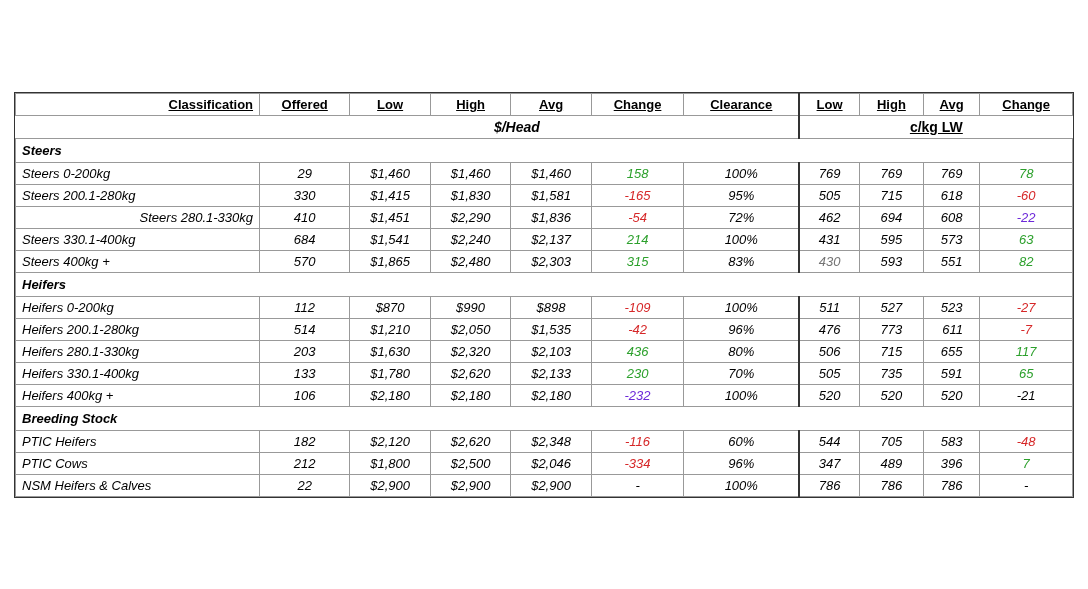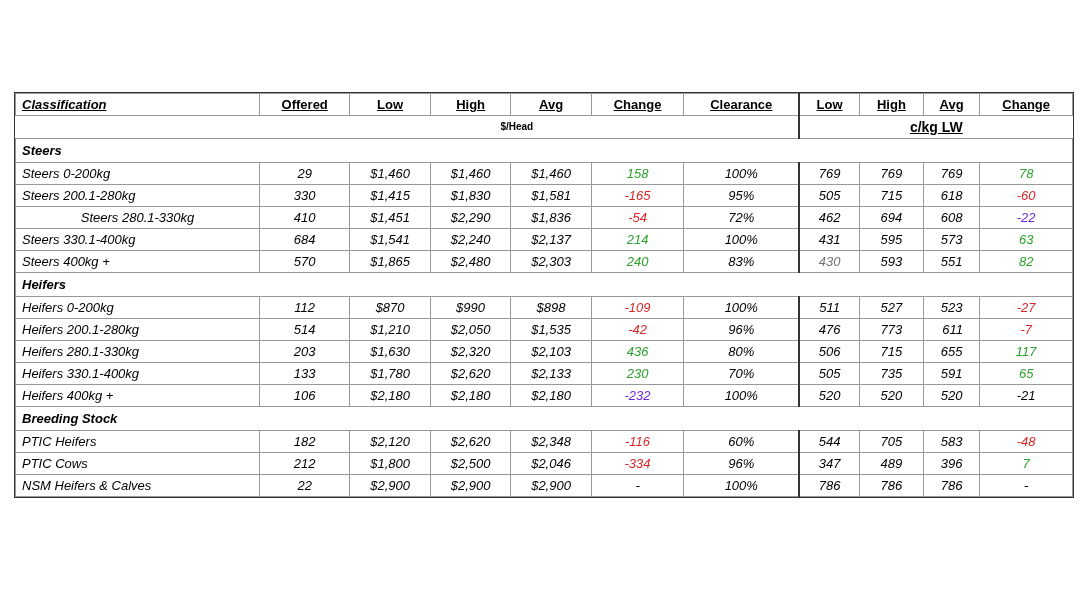--- a/index.html
+++ b/index.html
@@ -27,23 +27,22 @@
       padding: 3px 6px;
       white-space: nowrap;
     }
     th {
       text-decoration: underline;
       font-weight: bold;
       background: #fff;
       font-size: 13px;
     }
     .col-classification {
-      text-align: left;
+      text-align: right;
       min-width: 160px;
-      font-style: italic;
     }
     .section-header td {
       font-style: italic;
       font-weight: bold;
       text-align: left;
       border-top: 1.5px solid #555;
       padding: 4px 6px;
       background: #fff;
     }
     .subheader td {
@@ -74,21 +73,21 @@
         <th>Change</th>
         <th class="divider-right">Clearance</th>
         <th>Low</th>
         <th>High</th>
         <th>Avg</th>
         <th>Change</th>
       </tr>
       <tr class="subheader">
         <td></td>
         <td></td>
-        <td colspan="4" style="text-align:center; font-weight:bold; font-size:10px;">$/Head</td>
+        <td colspan="4" style="text-align:center; font-weight:bold; font-size:14px;font-style:italic;">$/Head</td>
         <td class="divider-right"></td>
         <td colspan="4" style="text-align:center; font-weight:bold; font-size:14px; text-decoration:underline;">c/kg LW</td>
       </tr>
     </thead>
     <tbody id="table-body">
     <tr class="section-header">
           <td colspan="11">Steers</td>
         </tr>
         <tr class="data-row">
           <td class="col-classification" style="color: rgb(0, 0, 0); text-align: left;">Steers 0-200kg</td>
@@ -110,21 +109,21 @@
           <td style="color: rgb(0, 0, 0);">$1,830</td>
           <td style="color: rgb(0, 0, 0);">$1,581</td>
           <td style="color: rgb(214, 39, 40);">-165</td>
           <td class="divider-right" style="color: rgb(0, 0, 0);">95%</td>
           <td style="color: rgb(0, 0, 0);">505</td>
           <td style="color: rgb(0, 0, 0);">715</td>
           <td style="color: rgb(0, 0, 0);">618</td>
           <td style="color: rgb(214, 39, 40);">-60</td>
         </tr>
         <tr class="data-row">
-          <td class="col-classification" style="color: rgb(0, 0, 0); text-align: center;">Steers 280.1-330kg</td>
+          <td class="col-classification" style="color: rgb(0, 0, 0); text-align: right;">Steers 280.1-330kg</td>
           <td style="color: rgb(0, 0, 0);">410</td>
           <td style="color: rgb(0, 0, 0);">$1,451</td>
           <td style="color: rgb(0, 0, 0);">$2,290</td>
           <td style="color: rgb(0, 0, 0);">$1,836</td>
           <td style="color: rgb(214, 39, 40);">-54</td>
           <td class="divider-right" style="color: rgb(0, 0, 0);">72%</td>
           <td style="color: rgb(0, 0, 0);">462</td>
           <td style="color: rgb(0, 0, 0);">694</td>
           <td style="color: rgb(0, 0, 0);">608</td>
           <td style="color: #6d28d9;">-22</td>
@@ -141,21 +140,21 @@
           <td style="color: rgb(0, 0, 0);">595</td>
           <td style="color: rgb(0, 0, 0);">573</td>
           <td style="color: rgb(44, 160, 44);">63</td>
         </tr>
         <tr class="data-row">
           <td class="col-classification" style="color: rgb(0, 0, 0); text-align: left;">Steers 400kg +</td>
           <td style="color: rgb(0, 0, 0);">570</td>
           <td style="color: rgb(0, 0, 0);">$1,865</td>
           <td style="color: rgb(0, 0, 0);">$2,480</td>
           <td style="color: rgb(0, 0, 0);">$2,303</td>
-          <td style="color: rgb(44, 160, 44);">240</td>
+          <td style="color: rgb(44, 160, 44);">315</td>
           <td class="divider-right" style="color: rgb(0, 0, 0);">83%</td>
           <td style="color: #737373;">430</td>
           <td style="color: rgb(0, 0, 0);">593</td>
           <td style="color: rgb(0, 0, 0);">551</td>
           <td style="color: rgb(44, 160, 44);">82</td>
         </tr>
         <tr class="section-header">
           <td colspan="11">Heifers</td>
         </tr>
         <tr class="data-row">

